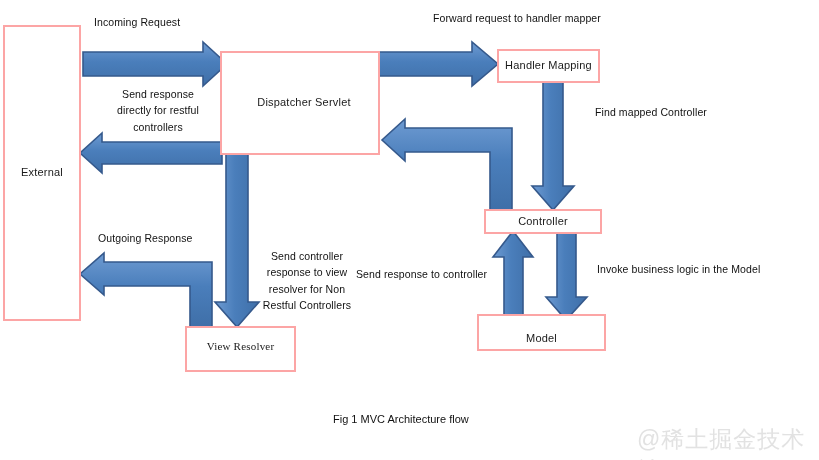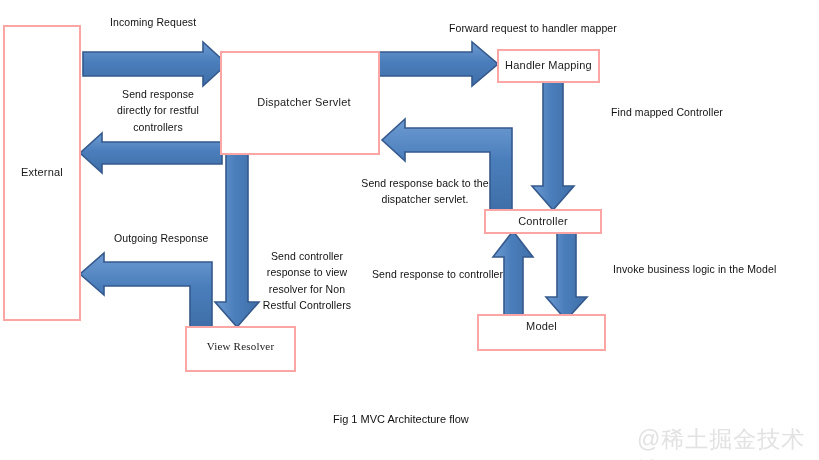--- a/index.html
+++ b/index.html
@@ -37,21 +37,21 @@
   .note {
     position: absolute;
     font-size: 10.5px;
     color: #111111;
     line-height: 1.55;
     z-index: 6;
     white-space: pre-line;
     letter-spacing: 0.1px;
   }
   .note.center { text-align: center; }
-  .note.left { text-align: right; margin-left: 16px; }
+  .note.left { text-align: right; }
   .caption {
     position: absolute;
     font-size: 11px;
     color: #111111;
     z-index: 6;
   }
   .watermark {
     position: absolute;
     font-size: 23px;
     color: #e2e2e2;
@@ -133,40 +133,38 @@
   </div>
 
   <div class="box" style="left:497px; top:49px; width:103px; height:34px;">
     <span class="box-label">Handler Mapping</span>
   </div>
 
   <div class="box" style="left:484px; top:209px; width:118px; height:25px;">
     <span class="box-label">Controller</span>
   </div>
 
-  <div class="box" style="left:477px; top:314px; width:129px; height:37px; align-items:flex-start; padding-top:4px;">
+  <div class="box" style="left:477px; top:314px; width:129px; height:37px; align-items:flex-start; padding-top:16px;">
     <span class="box-label">Model</span>
   </div>
 
   <div class="box" style="left:185px; top:326px; width:111px; height:46px; align-items:flex-start; padding-top:12px;font-family:Liberation Serif, serif;">
     <span class="box-label">View Resolver</span>
   </div>
 
   <div class="note left" style="left:94px; top:14px;">Incoming Request</div>
 
-  <div class="note left" style="left:385px; top:20px;padding-left:48px;">Forward request to handler mapper</div>
+  <div class="note left" style="left:385px; top:10px;padding-left:48px;">Forward request to handler mapper</div>
 
   <div class="note center" style="left:93px; top:86px; width:130px;">Send response
 directly for restful
 controllers</div>
 
   <div class="note left" style="left:595px; top:104px;">Find mapped Controller</div>
 
-  <div class="note center" style="left:345px; top:175px; width:160px;">Send response back to the
-dispatcher servlet.</div>
 
   <div class="note left" style="left:98px; top:230px;">Outgoing Response</div>
 
   <div class="note center" style="left:252px; top:248px; width:110px;">Send controller
 response to view
 resolver for Non
 Restful Controllers</div>
 
   <div class="note left" style="left:356px; top:266px;">Send response to controller</div>
 

